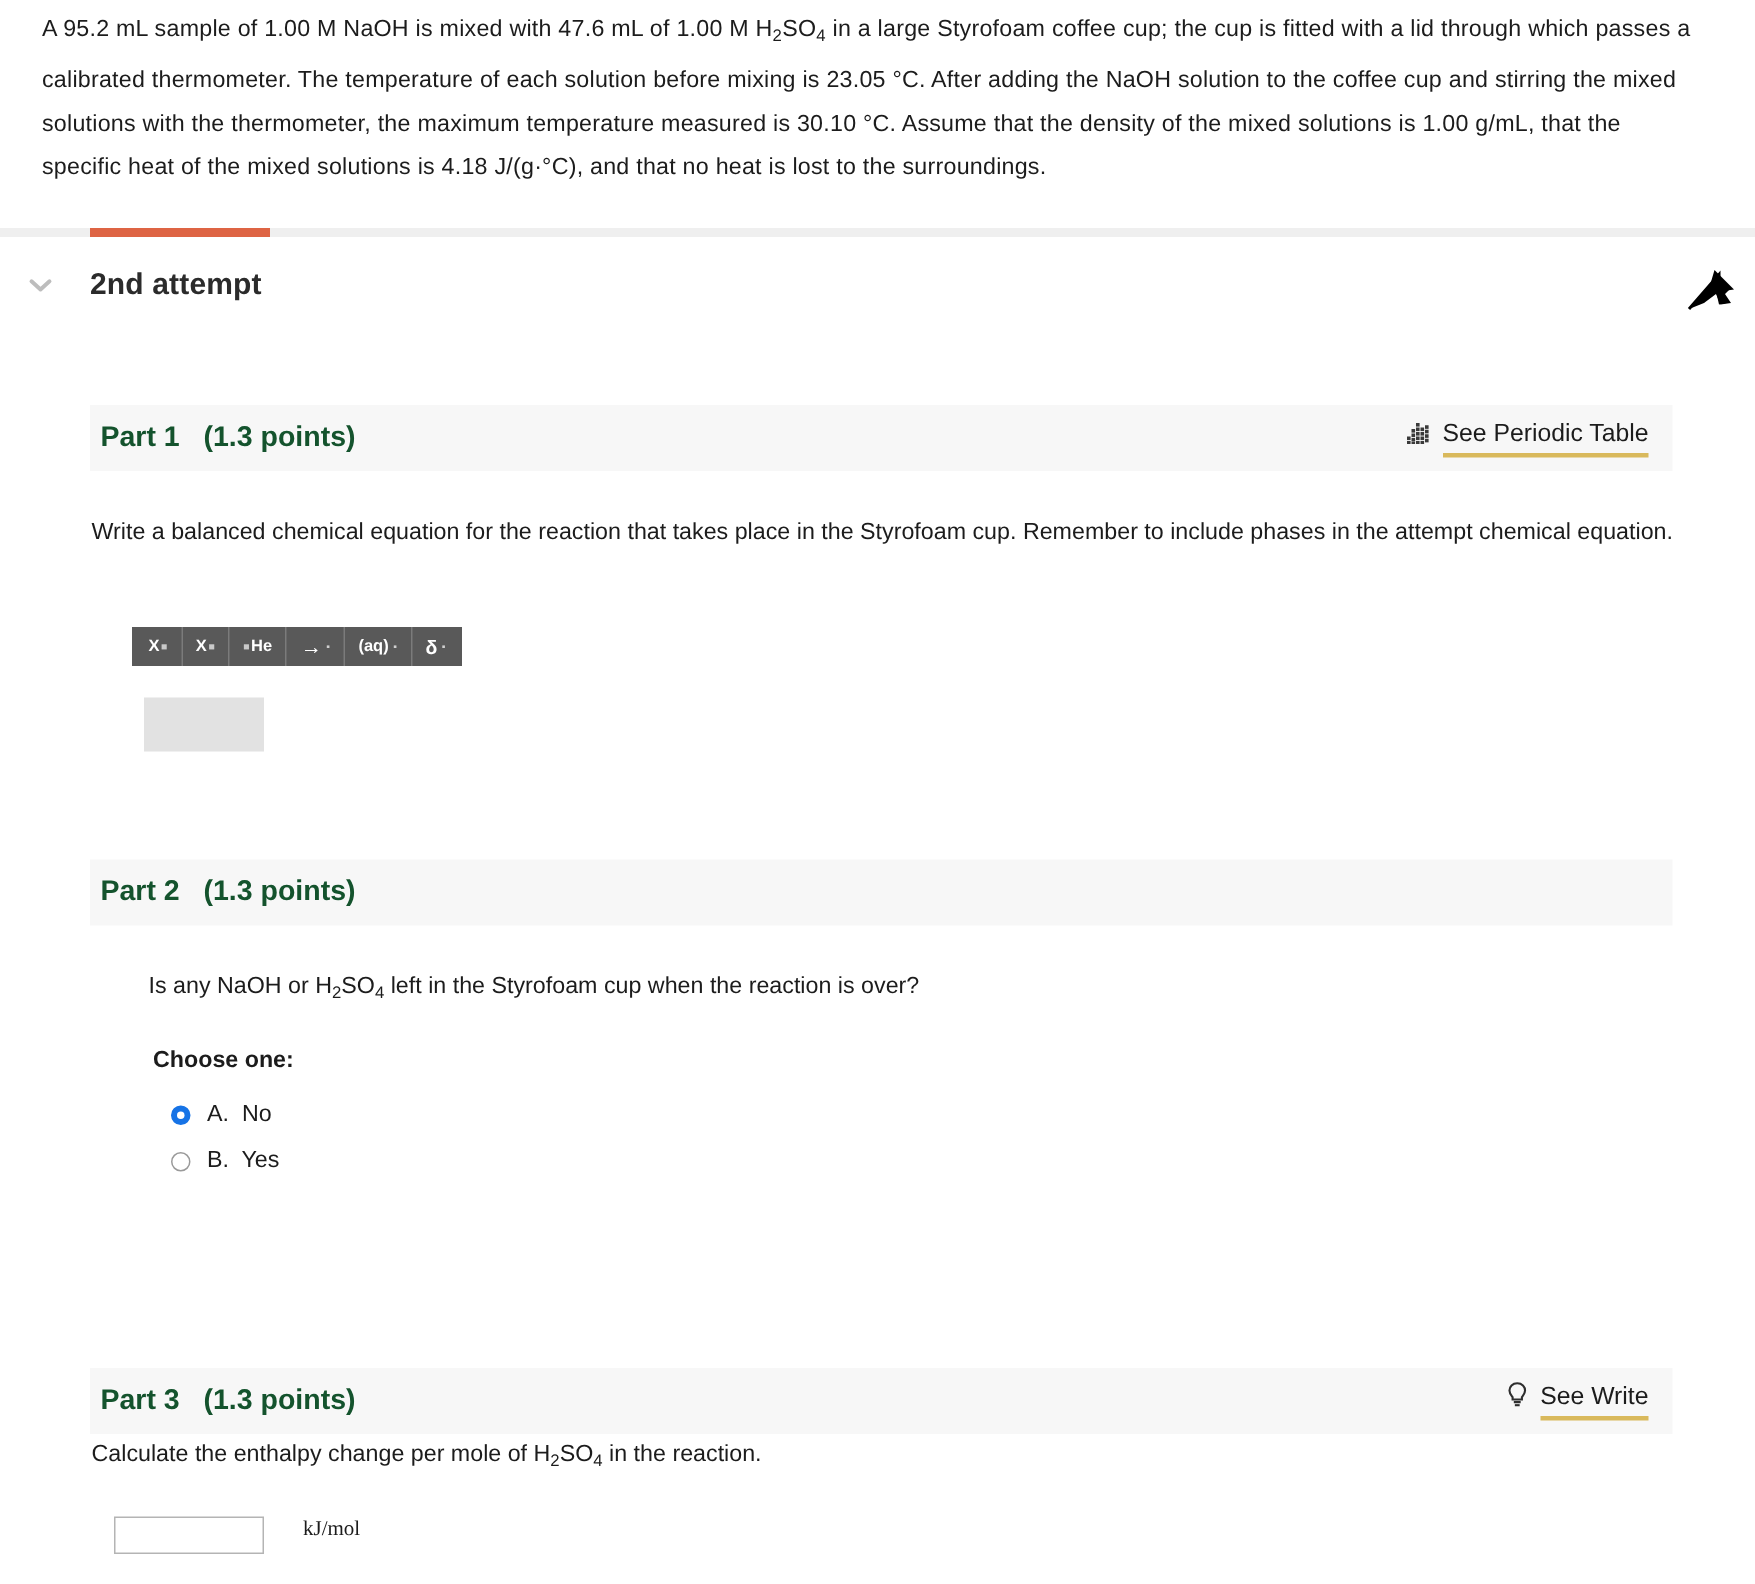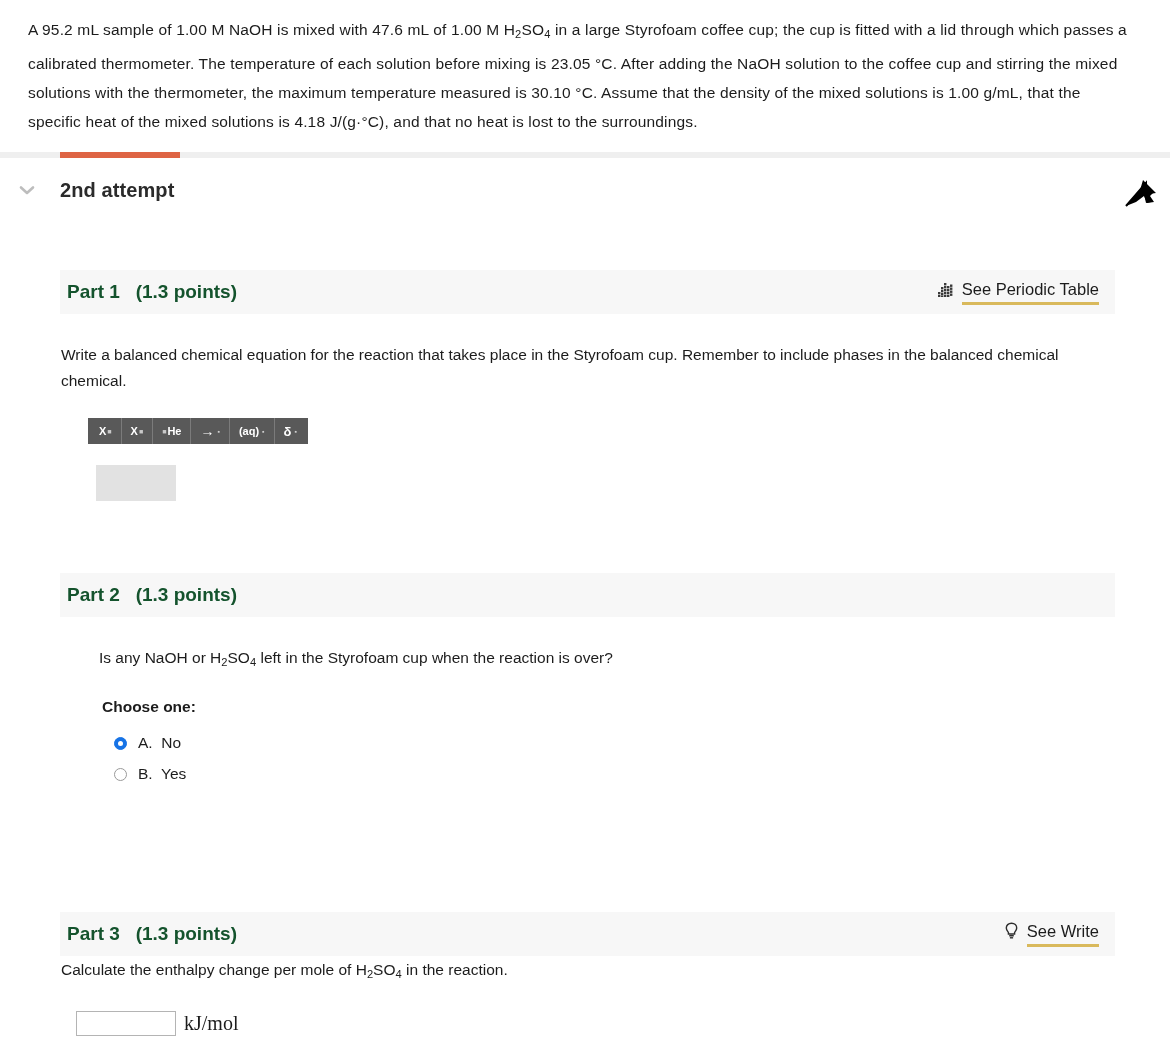--- a/index.html
+++ b/index.html
@@ -13,21 +13,21 @@
   }
 
   
   .problem {
     padding: 0 40px 0 28px;
     font-size: 15.5px;
     line-height: 29px;
     color: #1c1c1c;
     letter-spacing: .01em;
   }
-  .problem p { margin: 0; padding-top: 15px; }
+  .problem p { margin: 0; padding-top: 5px; }
 
   
   .tab-track {
     position: absolute;
     top: 152px; left: 0;
     width: 1170px; height: 6px;
     background: #efefef;
   }
   .tab-track-fill {
     position: absolute;
@@ -193,23 +193,23 @@
     left: 76px; top: 1011px;
     width: 100px; height: 25px;
     border: 1px solid #b4b4b4;
     background: #fff;
     font-family: "Liberation Serif", serif;
     font-size: 14px;
     padding: 0 4px;
   }
   .unit-label {
     position: absolute;
-    left: 184px; top: 1012px;
+    left: 202px; top: 1012px;
     font-family: "Liberation Serif", serif;
-    font-size: 20px;
+    font-size: 14px;
     color: #1c1c1c;
   }
 </style>
 </head>
 <body>
 
 <div class="problem">
   <p>A 95.2 mL sample of 1.00 M NaOH is mixed with 47.6  mL of 1.00 M H<sub>2</sub>SO<sub>4</sub> in a large Styrofoam coffee cup; the cup is fitted with a lid through which passes a calibrated thermometer. The temperature of each solution before mixing is 23.05 °C. After adding the NaOH solution to the coffee cup and stirring the mixed solutions with the thermometer, the maximum temperature measured is 30.10 °C. Assume that the density of the mixed solutions is 1.00 g/mL, that the specific heat of the mixed solutions is 4.18 J/(g·°C), and that no heat is lost to the surroundings.</p>
 </div>
 
@@ -258,21 +258,21 @@
           <rect x="12" y="4.5" width="2.4" height="2.4"></rect>
           <rect x="12" y="7.5" width="2.4" height="2.4"></rect>
           <rect x="12" y="10.5" width="2.4" height="2.4"></rect>
         </g>
       </svg>
     </span>
     <span class="action-label">See Periodic Table</span>
   </div>
 </div>
 
-<div class="q-text" style="top:342px; width:1056px;">Write a balanced chemical equation for the reaction that takes place in the Styrofoam cup. Remember to include phases in the balanced chemical chemical.</div>
+<div class="q-text" style="top:342px; width:1056px;">Write a balanced chemical equation for the reaction that takes place in the Styrofoam cup. Remember to include phases in the attempt chemical equation.</div>
 
 <div class="chem-toolbar">
   <div class="chem-btn">
     <span>X</span>
       <span class="sup">■</span>
   </div>
   <div class="chem-btn">
     <span>X</span>
       <span class="sub">■</span>
   </div>

